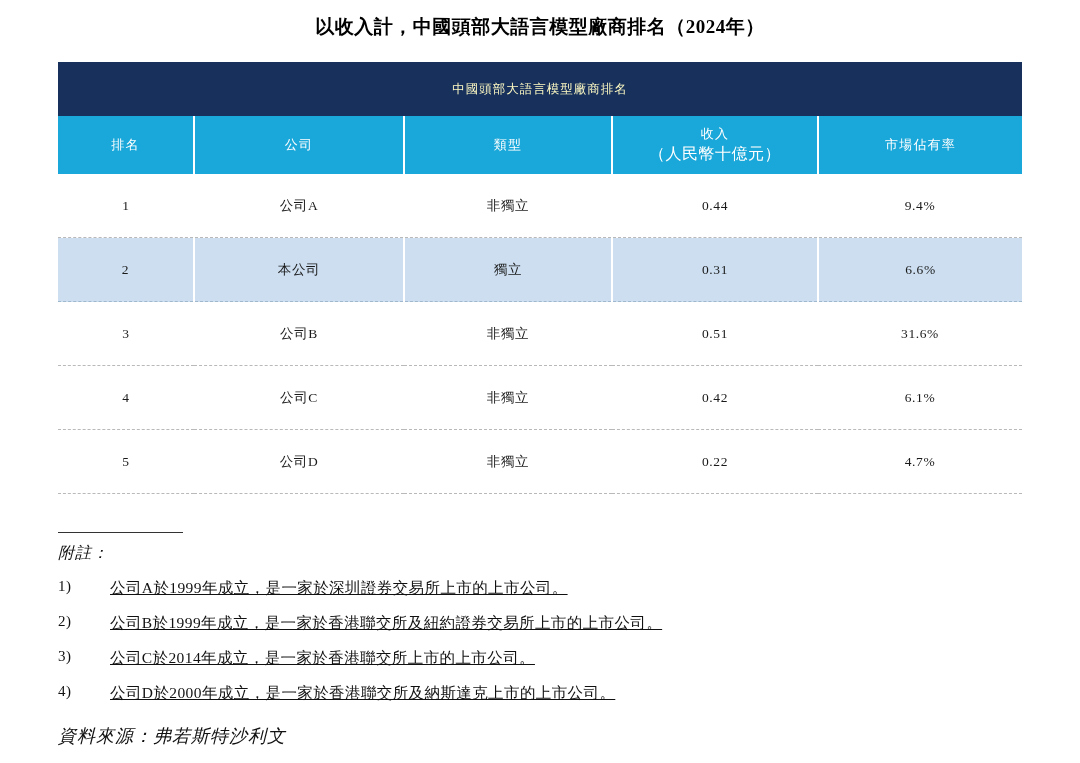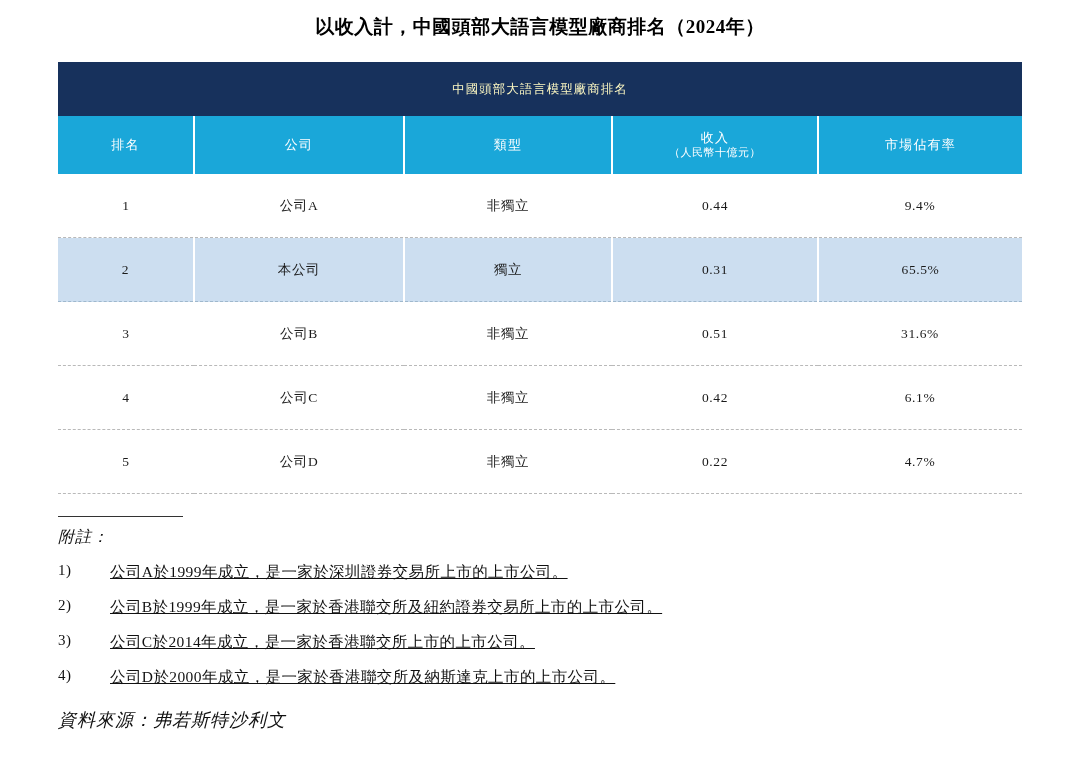--- a/index.html
+++ b/index.html
@@ -53,39 +53,39 @@
     font-size: 13px;
     font-family: "Liberation Sans", sans-serif;
     letter-spacing: 1.2px;
     height: 56px;
     vertical-align: middle;
     text-align: center;
     border-right: 2px solid #ffffff;
     line-height: 1.35;
   }
   .head-row th:last-child { border-right: none; text-align: center; }
-  .head-sub { display: block; font-size: 11px; letter-spacing: 0.5px; font-family: Liberation Mono, monospace; }
+  .head-sub { display: block; font-size: 16px; letter-spacing: 0.5px; }
   tbody td {
     text-align: center;
     font-size: 13.5px;
     height: 61px;
     vertical-align: middle;
     border-bottom: 1px dashed #b9b9b9;
     color: #1a1a1a;
     letter-spacing: 0.6px;
   }
   tbody tr.highlight td {
     background: #ccdef0;
     border-bottom: 1px dashed #9fb8cd;
     border-top: 1px dashed #9fb8cd;
   }
   tbody tr.highlight td.cell-sep { border-right: 2px solid #ffffff; }
   .num { font-family: "Liberation Serif", serif; }
   .notes {
-    margin: 0 58px;
+    margin: 16px 58px;
     padding-top: 6px;
   }
   .rule {
     width: 125px;
     border-top: 1px solid #333;
     margin: 16px 0 0 0;
   }
   .notes-label {
     font-style: italic;
     font-size: 16px;
@@ -149,21 +149,21 @@
           <td>公司A</td>
           <td>非獨立</td>
           <td class="num">0.44</td>
           <td class="num">9.4%</td>
         </tr>
         <tr class="highlight">
           <td class="num cell-sep">2</td>
           <td class="cell-sep">本公司</td>
           <td class="cell-sep">獨立</td>
           <td class="num cell-sep">0.31</td>
-          <td class="num">65.5%</td>
+          <td class="num">6.6%</td>
         </tr>
         <tr>
           <td class="num">3</td>
           <td>公司B</td>
           <td>非獨立</td>
           <td class="num">0.51</td>
           <td class="num">31.6%</td>
         </tr>
         <tr>
           <td class="num">4</td>

